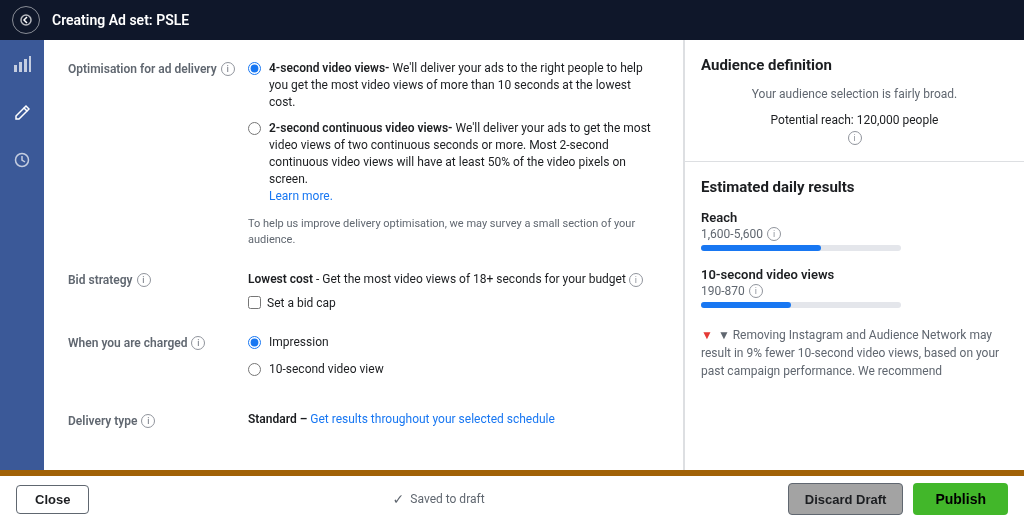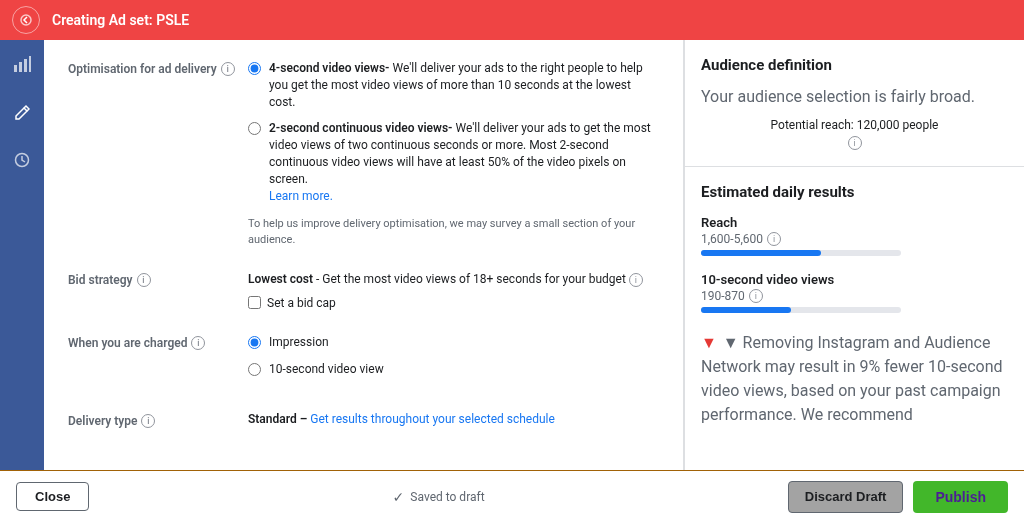--- a/index.html
+++ b/index.html
@@ -1,21 +1,21 @@
 <!DOCTYPE html>
 <html><head>
   <meta charset="utf-8">
   <style>
     * { box-sizing: border-box; margin: 0; padding: 0; }
     body { font-family: -apple-system, BlinkMacSystemFont, 'Segoe UI', Roboto, Arial, sans-serif; font-size: 13px; background: #e9ebee; color: #1c1e21; }
 
     .app-container { width: 1024px; height: 522px; display: flex; flex-direction: column; overflow: hidden; }
 
     
-    .top-bar { background: #ef4444; color: white; height: 40px; display: flex; align-items: center; padding: 0 12px; flex-shrink: 0; }
+    .top-bar { background: #0f172a; color: white; height: 40px; display: flex; align-items: center; padding: 0 12px; flex-shrink: 0; }
     .top-bar-back { width: 28px; height: 28px; border-radius: 50%; border: 1.5px solid rgba(255,255,255,0.5); display: flex; align-items: center; justify-content: center; cursor: pointer; color: white; font-size: 14px; margin-right: 12px; }
     .top-bar-title { font-size: 14px; font-weight: 600; color: white; }
 
     
     .main-layout { display: flex; flex: 1; overflow: hidden; }
 
     
     .left-sidebar { width: 44px; background: #3b5998; display: flex; flex-direction: column; align-items: center; padding: 10px 0; gap: 20px; flex-shrink: 0; }
     .sidebar-icon { width: 28px; height: 28px; display: flex; align-items: center; justify-content: center; color: rgba(255,255,255,0.7); font-size: 16px; cursor: pointer; border-radius: 4px; }
     .sidebar-icon.active { color: white; }
@@ -59,43 +59,43 @@
     
     .right-panel { width: 340px; background: white; overflow-y: auto; flex-shrink: 0; border-left: 1px solid #dddfe2; position: relative; }
 
     .audience-section { padding: 16px; border-bottom: 1px solid #dddfe2; }
     .audience-title { font-size: 15px; font-weight: 700; margin-bottom: 12px; }
 
     
     .gauge-container { display: flex; align-items: center; gap: 16px; margin-bottom: 10px; }
     .gauge-svg { width: 120px; height: 70px; }
     .gauge-labels { display: flex; justify-content: space-between; font-size: 10px; color: #606770; margin-top: 2px; width: 120px; }
-    .audience-desc { font-size: 16px; color: #606770; line-height: 1.4; flex: 1; }
+    .audience-desc { font-size: 12px; color: #606770; line-height: 1.4; flex: 1; text-align: center; }
     .potential-reach { font-size: 12px; color: #1c1e21; display: flex; align-items: center; gap: 4px; margin-top: 8px; flex-direction: column; }
 
     .estimated-section { padding: 16px; }
     .estimated-title { font-size: 15px; font-weight: 700; margin-bottom: 14px; }
 
     .metric-block { margin-bottom: 16px; }
     .metric-label { font-size: 13px; font-weight: 600; color: #1c1e21; margin-bottom: 2px; }
     .metric-value { font-size: 12px; color: #606770; margin-bottom: 4px; display: flex; align-items: center; gap: 4px; }
     .metric-bar-bg { height: 6px; background: #e4e6eb; border-radius: 3px; width: 200px; }
     .metric-bar { height: 6px; background: #1877f2; border-radius: 3px; }
 
-    .warning-text { font-size: 16px; color: #606770; line-height: 1.5; margin-top: 18px; }
+    .warning-text { font-size: 12px; color: #606770; line-height: 1.5; margin-top: 18px; }
     .warning-dot { color: #e53935; margin-right: 2px; }
 
     
-    .bottom-bar { background: white; border-top: 1px solid #a16207; height: 52px; display: flex; align-items: center; padding: 0 16px; justify-content: space-between; flex-shrink: 0; }
+    .bottom-bar { background: white; border-top: 6px solid #a16207; height: 52px; display: flex; align-items: center; padding: 0 16px; justify-content: space-between; flex-shrink: 0; }
     .close-btn { border: 1.5px solid #606770; background: white; color: #1c1e21; padding: 6px 18px; border-radius: 4px; font-size: 13px; font-weight: 600; cursor: pointer; }
     .saved-status { display: flex; align-items: center; gap: 6px; font-size: 12px; color: #606770; }
     .checkmark { color: #606770; font-size: 14px; }
     .right-actions { display: flex; gap: 10px; }
     .discard-btn { border: 1.5px solid #606770; background: #a3a3a3; color: #1c1e21; padding: 6px 16px; border-radius: 4px; font-size: 13px; font-weight: 600; cursor: pointer; }
-    .publish-btn { background: #42b72a; border: none; color: #4c1d95; padding: 8px 22px; border-radius: 4px; font-size: 14px; font-weight: 700; cursor: pointer; }
+    .publish-btn { background: #42b72a; border: none; color: #000000; padding: 8px 22px; border-radius: 4px; font-size: 14px; font-weight: 700; cursor: pointer; }
   </style>
 </head>
 <body>
 
 <div class="app-container">
 
   <div class="top-bar">
     <div class="top-bar-back">
       <svg width="12" height="12" viewBox="0 0 12 12" fill="none">
         <circle cx="6" cy="6" r="5" stroke="rgba(255,255,255,0.7)" stroke-width="1.5"></circle>

